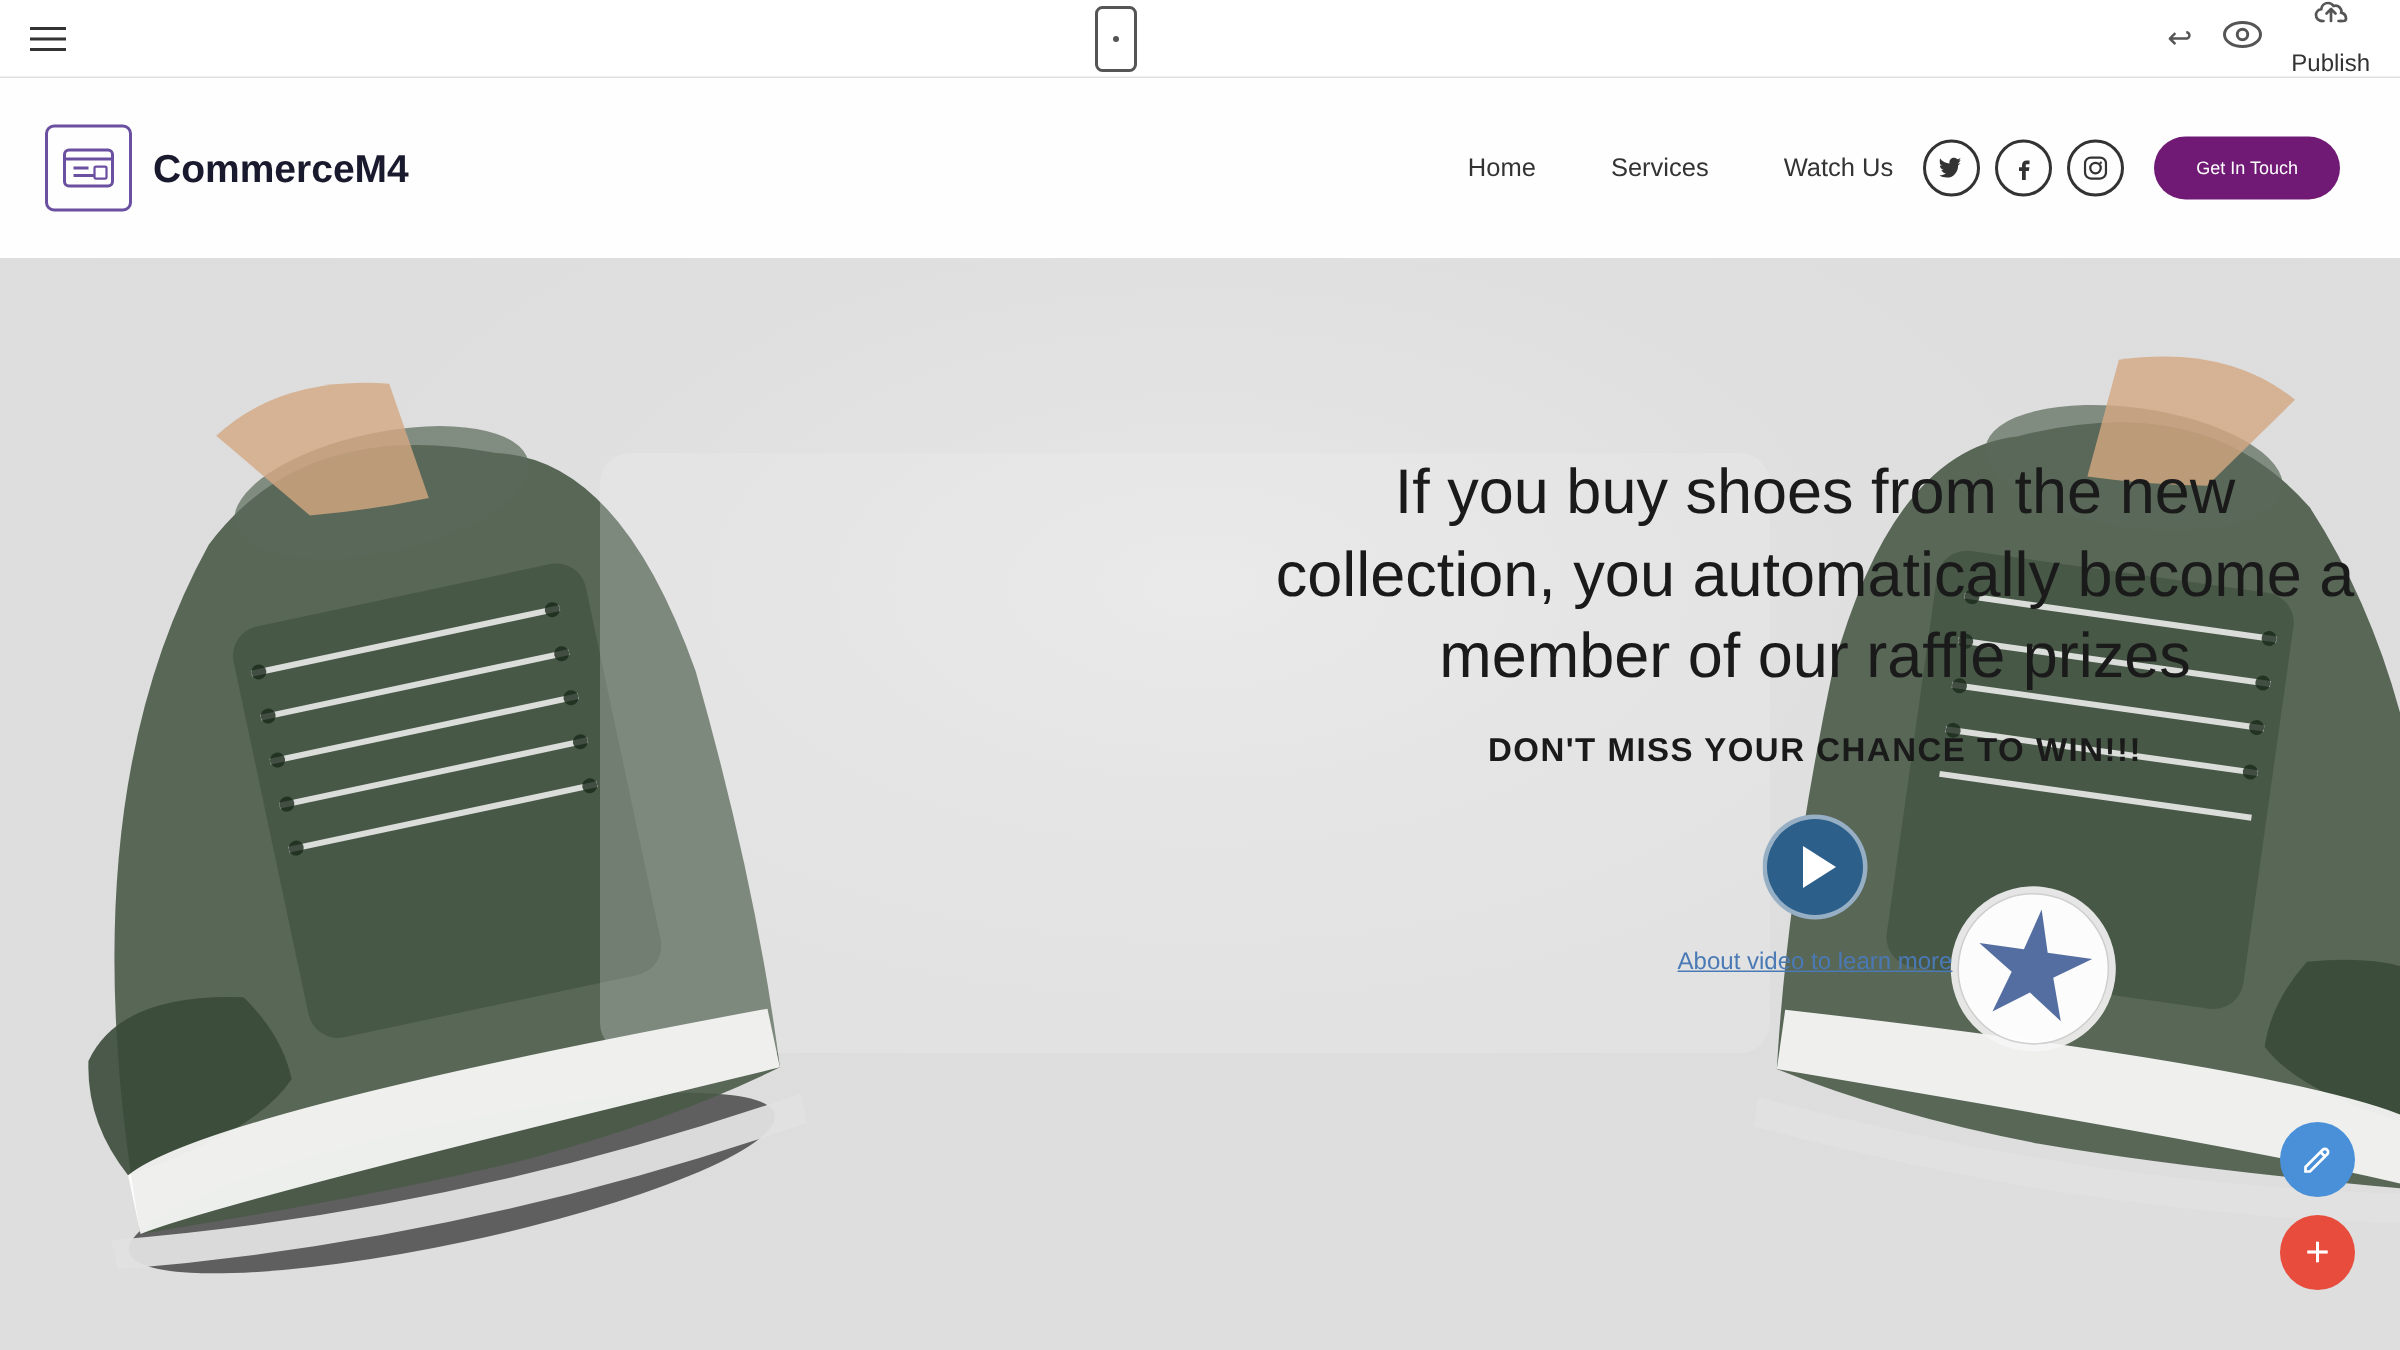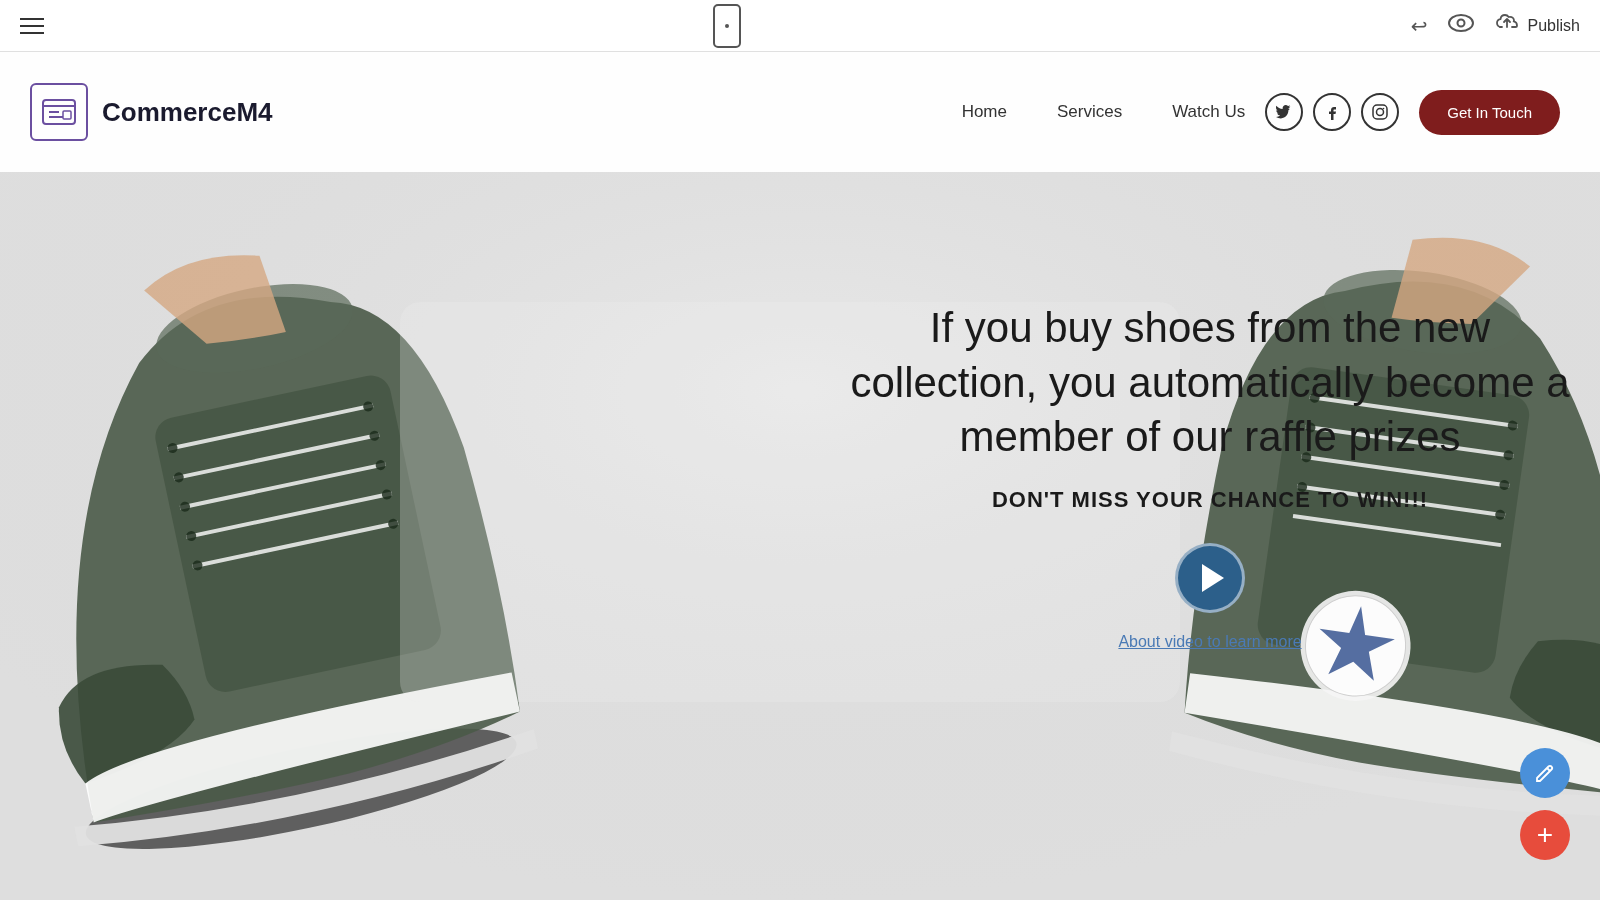--- a/index.html
+++ b/index.html
@@ -91,20 +91,21 @@
     .publish-btn {
       display: flex;
       align-items: center;
       gap: 8px;
       background: none;
       border: none;
       cursor: pointer;
       font-size: 16px;
       color: #333;
       font-weight: 500;
+      flex-direction: column;
     }
 
     .publish-cloud-icon {
       font-size: 20px;
     }
 
     
     .site-wrapper {
       margin-top: 52px;
       width: 1600px;
@@ -185,26 +186,26 @@
       border-radius: 50%;
       display: flex;
       align-items: center;
       justify-content: center;
       font-size: 16px;
       color: #333;
       cursor: pointer;
     }
 
     .get-in-touch-btn {
-      background: #7f1d1d;
+      background: #701a75;
       color: white;
       border: none;
       border-radius: 25px;
       padding: 14px 28px;
-      font-size: 15px;
+      font-size: 12px;
       font-weight: 500;
       cursor: pointer;
       white-space: nowrap;
     }
 
     
     .hero-section {
       position: absolute;
       top: 0;
       left: 0;

